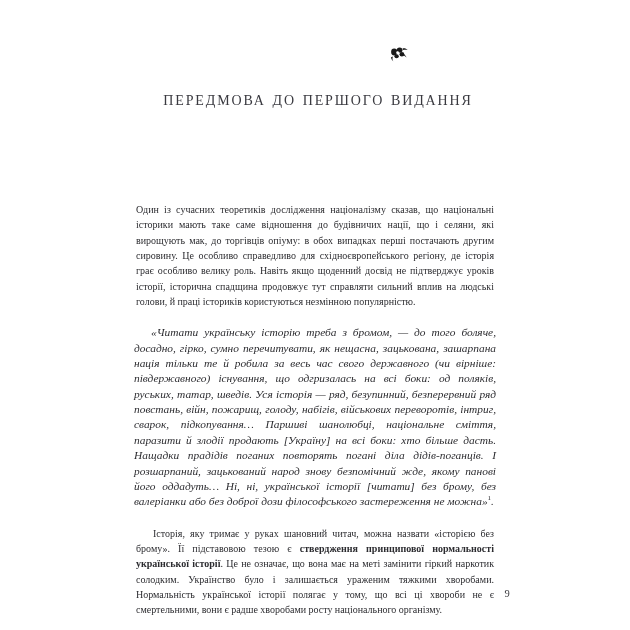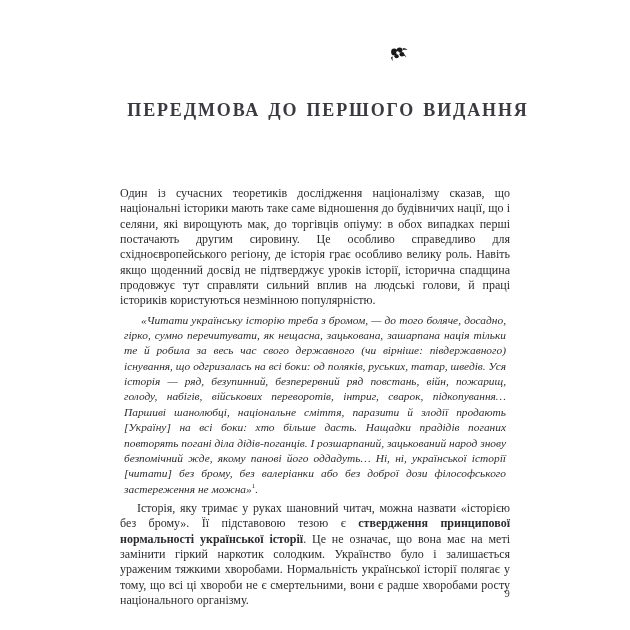--- a/index.html
+++ b/index.html
@@ -45,54 +45,54 @@
   .ornament svg { display: block; }
 
   
   .chapter-title {
     position: absolute;
     top: 82px;
     left: 60px;
     width: 510px;
     text-align: center;
     font-family: "Liberation Serif", "DejaVu Serif", serif;
-    font-size: 25px;
+    font-size: 20px;
     line-height: 26px;
     letter-spacing: 1.85px;
     color: #3a3a40;
     font-variant: small-caps;
     text-transform: lowercase;
     white-space: nowrap;
-    font-weight: bold;
-    margin: 13px;
+    font-weight: normal;
+    margin: 3px;
   }
 
   
   .text-column {
     position: absolute;
     top: 186px;
     left: 120px;
     width: 390px;
   }
 
   p.body-par {
-    margin: 0;
-    font-size: 12px;
+    margin: 16px;
+    font-size: 10px;
     line-height: 15.35px;
     text-align: justify;
     text-justify: inter-word;
     text-indent: 17px;
     color: #2c2c30;
     hyphens: manual;
     word-spacing: -0.1px;
   }
   p.body-par.first { text-indent: 0; }
 
   p.quote-par {
-    margin: 4px;
+    margin: 14px;
     font-size: 11.4px;
     line-height: 15.35px;
     text-align: justify;
     text-justify: inter-word;
     text-indent: 17px;
     font-style: italic;
     color: #2c2c30;
   }
 
   .strong-claim { font-weight: bold; font-style: normal; }

